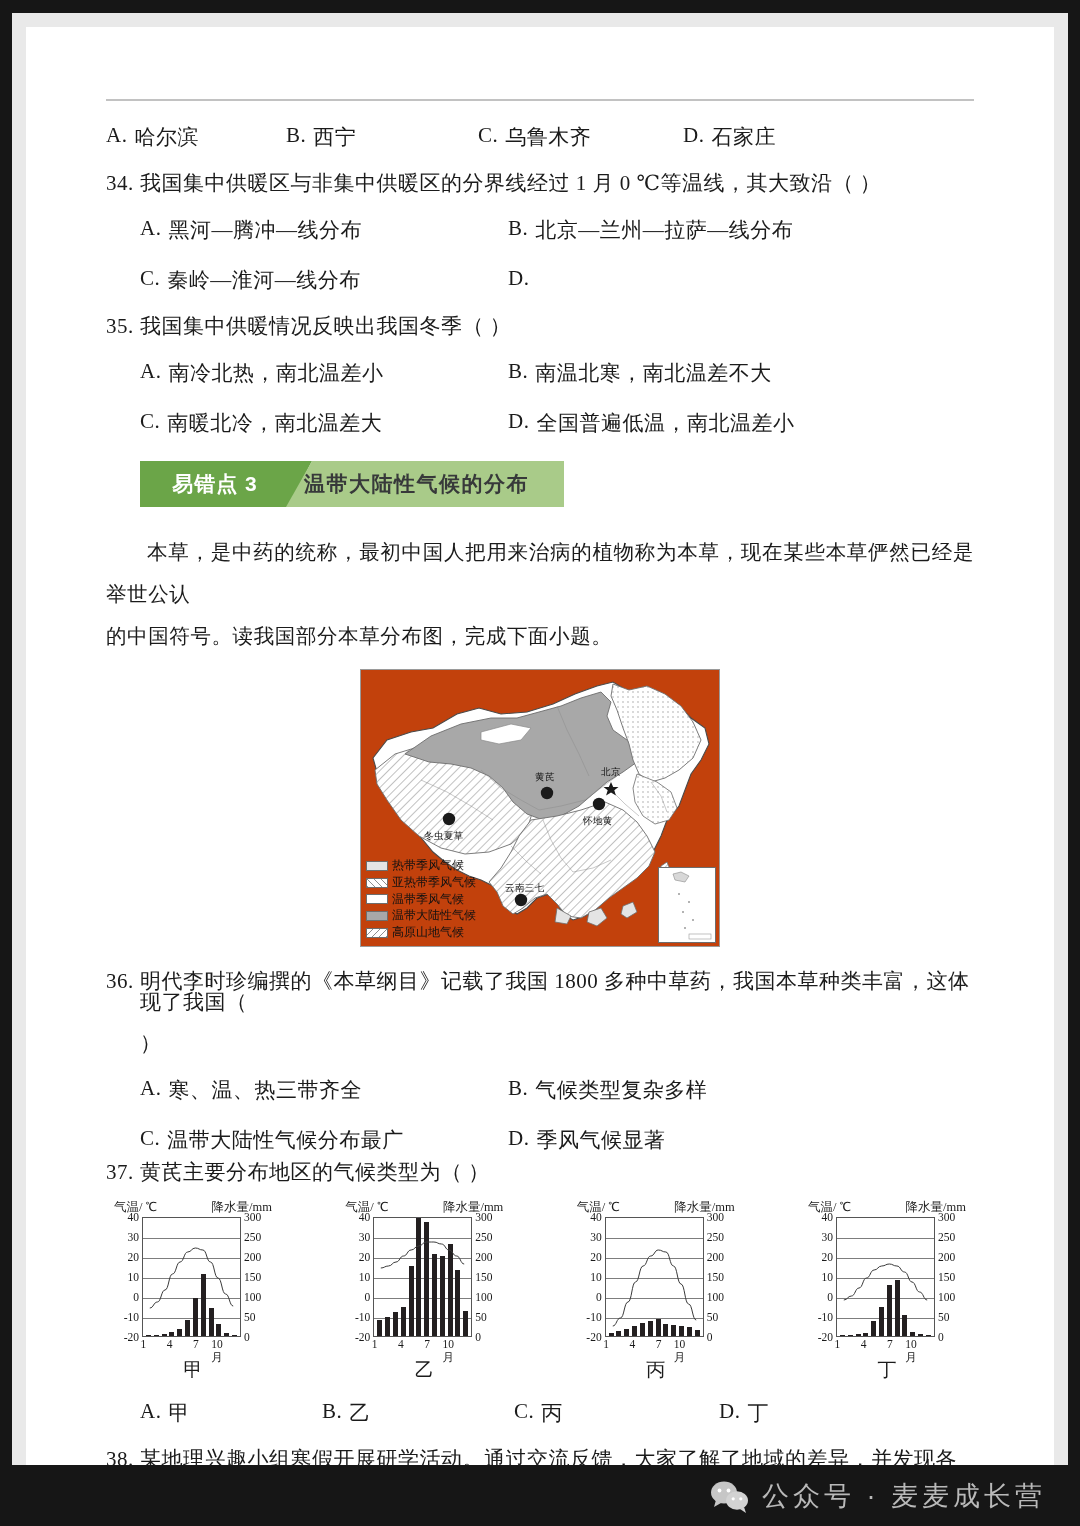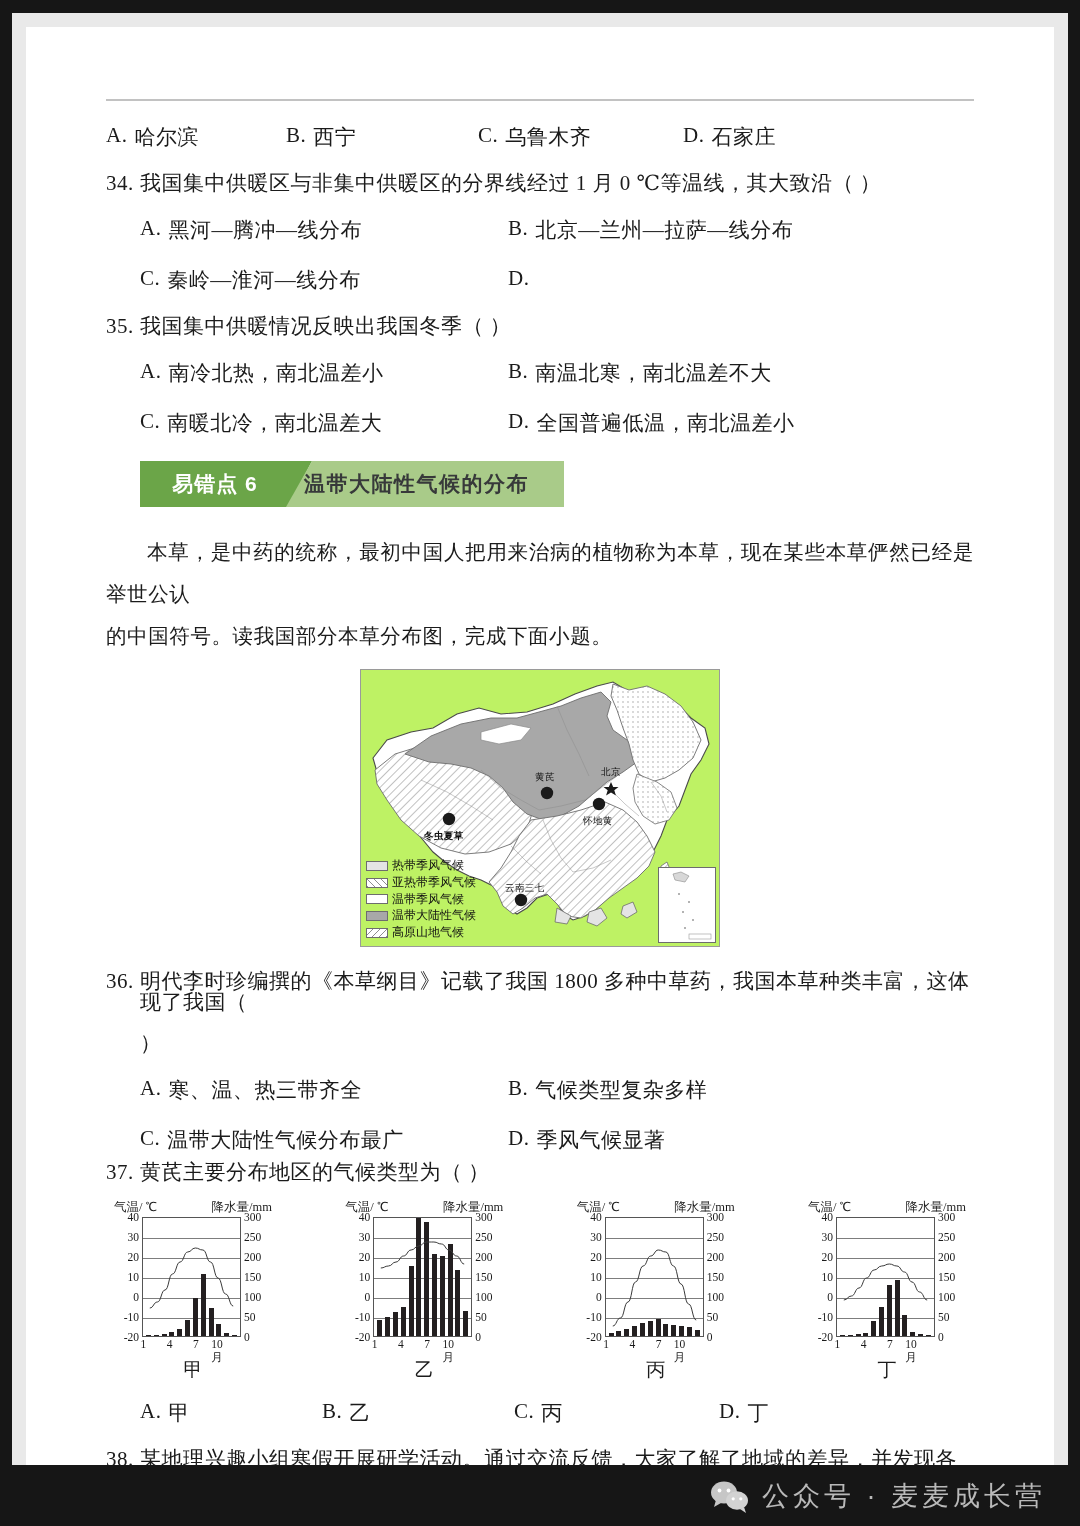--- a/index.html
+++ b/index.html
@@ -94,21 +94,21 @@
     letter-spacing:1.5px;
     padding-left:18px;box-sizing:border-box;
     margin-left:-26px;
     clip-path:polygon(26px 0,100% 0,100% 100%,0 100%);
   }
 
   
   .figure-wrap{display:flex;justify-content:center;margin-top:12px;}
   .map-box{
     width:358px;height:276px;border:1px solid #9a9a9a;
-    position:relative;background:#bef264;overflow:hidden;
+    position:relative;background:#c2410c;overflow:hidden;
   }
   .map-svg{position:absolute;inset:0;}
   .map-label{
     position:absolute;font-size:9.5px;color:#111;
     font-family:"Liberation Serif",serif;white-space:nowrap;
     letter-spacing:.4px;
   }
   .legend{
     position:absolute;left:5px;bottom:4px;
     font-size:12px;line-height:1.32;color:#111;
@@ -253,21 +253,21 @@
         <span class="opt-k">C.</span>
         <span>南暖北冷，南北温差大</span>
       </div>
       <div class="opt">
         <span class="opt-k">D.</span>
         <span>全国普遍低温，南北温差小</span>
       </div>
     </div>
 
     <div class="banner">
-      <div class="banner-left">易错点 6</div>
+      <div class="banner-left">易错点 3</div>
       <div class="banner-right">温带大陆性气候的分布</div>
     </div>
 
     <div class="passage" style="margin-top:24px;">
       <span class="indent"></span><span>本草，是中药的统称，最初中国人把用来治病的植物称为本草，现在某些本草俨然已经是举世公认</span><br>
       <span>的中国符号。读我国部分本草分布图，完成下面小题。</span>
     </div>
 
     <div class="figure-wrap">
       <div class="map-box">
@@ -339,21 +339,21 @@
           <circle cx="186" cy="123" r="6.2" fill="#1a1a1a"></circle>
           <circle cx="238" cy="134" r="6.2" fill="#1a1a1a"></circle>
           <circle cx="88" cy="149" r="6.2" fill="#1a1a1a"></circle>
           <circle cx="160" cy="230" r="6.2" fill="#1a1a1a"></circle>
           <polygon points="250,112 252.2,117 257.5,117 253.3,120.3 254.9,125.5 250,122.4 245.1,125.5 246.7,120.3 242.5,117 247.8,117" fill="#1a1a1a"></polygon>
         </svg>
 
         <div class="map-label" style="left:174px;top:101px;">黄芪</div>
         <div class="map-label" style="left:240px;top:96px;">北京</div>
         <div class="map-label" style="left:222px;top:145px;">怀地黄</div>
-        <div class="map-label" style="left:63px;top:160px;font-weight:bold;">冬虫夏草</div>
+        <div class="map-label" style="left:63px;top:160px;">冬虫夏草</div>
         <div class="map-label" style="left:144px;top:212px;">云南三七</div>
 
         <div class="legend">
           <div class="legend-row">
             <span class="legend-sw" style="background:#e4e4e4;"></span>
             <span>热带季风气候</span>
           </div>
           <div class="legend-row">
             <span class="legend-sw" style="background:#fff;background-image:repeating-linear-gradient(45deg,#8e8e8e 0 1px,transparent 1px 5px);"></span>
             <span>亚热带季风气候</span>

